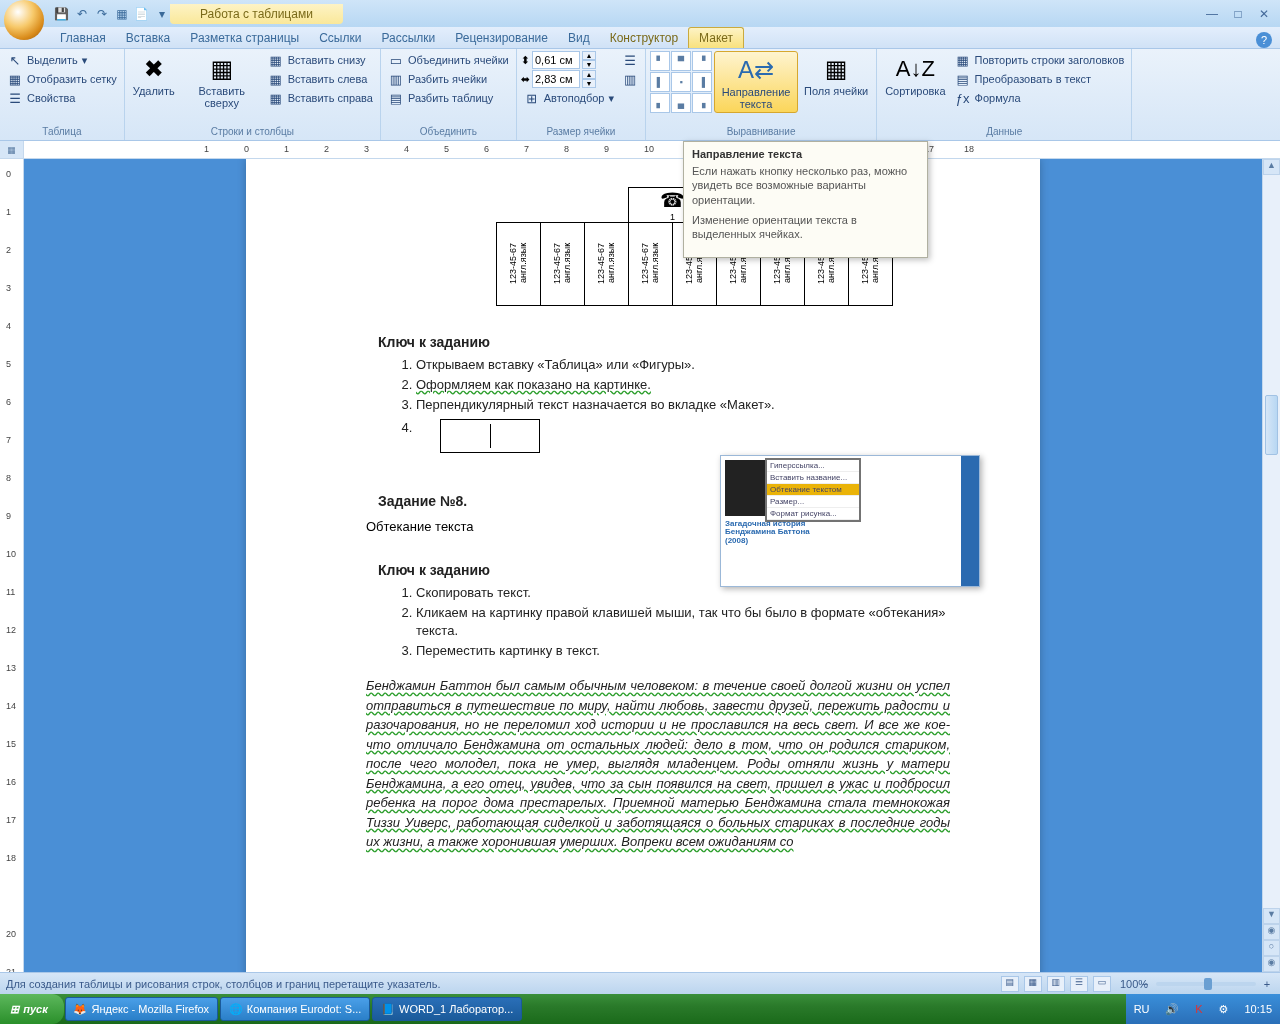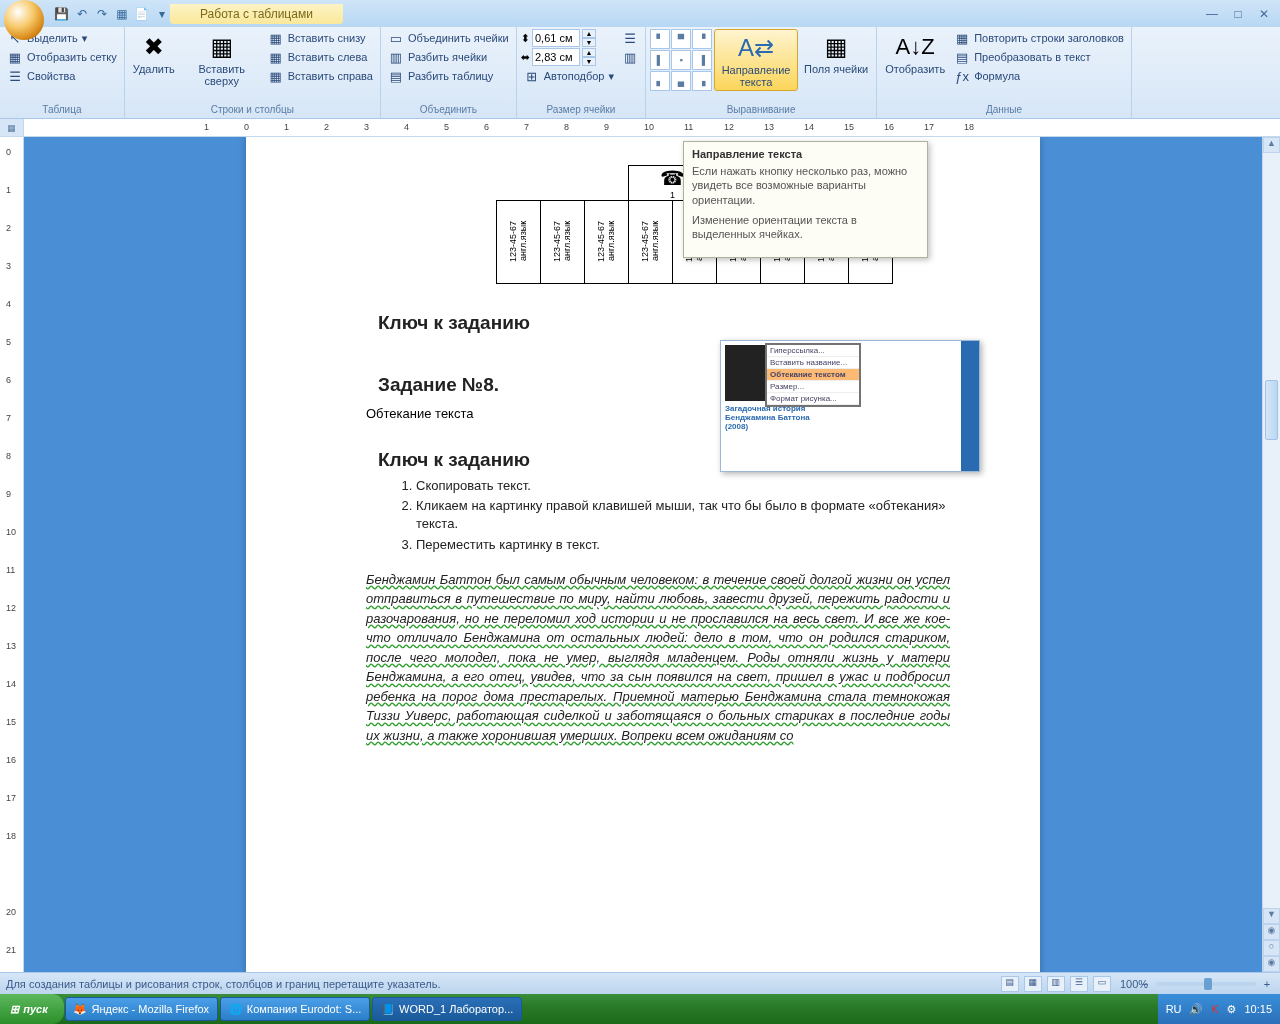--- a/index.html
+++ b/index.html
@@ -64,34 +64,34 @@
 .tooltip .tt-title { font-weight:bold; color:#333; margin-bottom:4px; }
 .tooltip p { margin-bottom:6px; line-height:1.3; }
 
 
 .tbl1 { border-collapse:collapse; margin:0 0 0 130px; }
 .tbl1 td { border:1px solid #000; width:44px; height:82px; font-size:9px; text-align:center; vertical-align:middle; }
 .vert { writing-mode:vertical-rl; transform:rotate(180deg); display:inline-block; font-size:9px; line-height:1.1; }
 .phone-row td { height:30px; }
 .phone-ico { font-size:20px; }
 
-h4 { font-size:19px; font-weight:bold; margin:28px 0 6px; color:#222;padding-left:12px; }
+h4 { font-size:14px; font-weight:bold; margin:28px 0 6px; color:#222;padding-left:12px; }
 h4.task { margin-top:40px; }
 ol { margin-left:50px; font-size:13px; color:#222; }
 ol li { margin:2px 0; line-height:1.4; }
 .underline-g { text-decoration:underline; text-decoration-color:#2a9d2a; text-decoration-style:wavy; }
 .box { border:1.5px solid #000; width:100px; height:34px; margin:4px 0 0 24px; position:relative; }
 .box::after { content:""; position:absolute; left:50%; top:4px; bottom:4px; width:1px; background:#000; }
 
 .illus { float:right; width:260px; height:132px; background:#fff; border:1px solid #9bb8d8; box-shadow:2px 2px 6px rgba(0,0,0,.3); margin:0 -30px 6px 10px; font-size:8px; padding:4px; position:relative; }
 .illus .side { position:absolute; right:0; top:0; bottom:0; width:18px; background:#2a6ab0; }
 .illus .menu { background:#fff; border:2px solid #737373; position:absolute; }
 .illus .menu1 { left:44px; top:2px; width:96px; }
 .illus .menu1 div { padding:1px 3px; border-bottom:1px solid #eee; color:#446; }
-.illus .menu1 .hl { background:#fdba74;font-weight:bold; }
+.illus .menu1 .hl { background:#eab308; }
 .illus .menu2 { left:138px; top:16px; width:100px; }
 .illus .menu2 div { padding:1px 4px 1px 14px; color:#446; position:relative; }
 .illus .menu2 div::before { content:"☑"; position:absolute; left:1px; color:#4a8fd6; font-size:8px; }
 .illus .thumb { position:absolute; left:4px; top:4px; width:40px; height:56px; background:#222; }
 .illus .cap { position:absolute; left:4px; top:64px; width:88px; color:#2a6ab0; font-size:8px; font-weight:bold; line-height:1.1; }
 
 .para { font-size:13px; font-style:italic; color:#222; text-align:justify; line-height:1.5; margin-top:16px; }
 .wavy-g { text-decoration:underline wavy #2a9d2a; }
 
 
@@ -101,21 +101,21 @@
 .zoom { display:flex; align-items:center; gap:4px; margin-left:8px; }
 .zoom .track { width:100px; height:4px; background:#bcd5ee; position:relative; border-radius:2px; }
 .zoom .thumb { position:absolute; left:48px; top:-4px; width:8px; height:12px; background:#6a9fd2; border-radius:2px; }
 .zoom span { cursor:pointer; width:14px; text-align:center; }
 
 
 .taskbar { position:absolute; left:0; right:0; bottom:0; height:30px; background:linear-gradient(#3a8f3a,#2a7a2a 40%,#1a6a1a); display:flex; align-items:center; color:#fff; font-size:11px; }
 .start { background:linear-gradient(#5db85d,#2a8f2a); padding:0 16px 0 10px; height:100%; display:flex; align-items:center; font-weight:bold; font-style:italic; border-radius:0 12px 12px 0; gap:4px; cursor:pointer; }
 .tbtn { height:24px; margin:0 1px; padding:0 8px; background:linear-gradient(#4a9fe8,#2a7fc8); border:1px solid #1a5a9a; border-radius:3px; display:flex; align-items:center; gap:4px; cursor:pointer; max-width:170px; overflow:hidden; white-space:nowrap; }
 .tbtn.active { background:linear-gradient(#2a6fb8,#1a5a9a); }
-.tray { margin-left:auto; background:linear-gradient(#3a8fda,#2a6fb8); height:100%; display:flex; align-items:center; padding:0 8px; gap:8px; }
+.tray { margin-left:auto; background:linear-gradient(#3a8fda,#2a6fb8); height:100%; display:flex; align-items:center; padding:0 8px; gap:16px; }
 .tray span { cursor:pointer; }
 </style>
 </head>
 <body>
 
 <div class="win">
 
   <div class="titlebar">
     <div class="orb"></div>
     <div class="qat">
@@ -128,20 +128,32 @@
     </div>
     <div class="context-tab">Работа с таблицами</div>
     <div style="flex:1"></div>
     <div class="winbtns">
       <span>—</span>
       <span>□</span>
       <span>✕</span>
     </div>
   </div>
 
+  <div class="tabs">
+    <div class="tab">Главная</div>
+    <div class="tab">Вставка</div>
+    <div class="tab">Разметка страницы</div>
+    <div class="tab">Ссылки</div>
+    <div class="tab">Рассылки</div>
+    <div class="tab">Рецензирование</div>
+    <div class="tab">Вид</div>
+    <div class="tab ctx">Конструктор</div>
+    <div class="tab ctx active">Макет</div>
+    <div class="help">?</div>
+  </div>
 
   <div class="ribbon">
     <div class="group">
       <div class="group-body">
         <div class="col">
           <div class="smallbtn"><span class="ico">↖</span><span>Выделить</span> ▾</div>
           <div class="smallbtn">
               <span class="ico">▦</span>
               <span>Отобразить сетку</span>
             </div>
@@ -252,21 +264,21 @@
             <div class="ico">▦</div>
             <div class="lbl">Поля ячейки</div>
           </div>
       </div>
       <div class="group-label">Выравнивание</div>
     </div>
     <div class="group">
       <div class="group-body">
         <div class="bigbtn">
             <div class="ico" style="font-size:22px;">A↓Z</div>
-            <div class="lbl">Отобразить</div>
+            <div class="lbl">Сортировка</div>
           </div>
         <div class="col">
           <div class="smallbtn">
               <span class="ico">▦</span>
               <span>Повторить строки заголовков</span>
             </div>
           <div class="smallbtn">
               <span class="ico">▤</span>
               <span>Преобразовать в текст</span>
             </div>
@@ -357,20 +369,28 @@
 англ.язык</span></td>
             <td><span class="vert">123-45-67
 англ.язык</span></td>
             <td><span class="vert">123-45-67
 англ.язык</span></td>
           </tr>
         </tbody>
           </table>
 
         <h4>Ключ к заданию</h4>
+        <ol>
+          <li>Открываем вставку «Таблица» или «Фигуры».</li>
+          <li><span class="underline-g">Оформляем как показано на картинке.</span></li>
+          <li>Перпендикулярный текст назначается во вкладке «Макет».</li>
+          <li>
+              <div class="box"></div>
+            </li>
+        </ol>
 
         <div class="illus">
           <div class="side"></div>
           <div class="thumb"></div>
           <div class="cap">Загадочная история Бенджамина Баттона (2008)</div>
           <div class="menu menu1">
             <div>Гиперссылка...</div>
             <div>Вставить название...</div>
             <div class="hl">Обтекание текстом</div>
             <div>Размер...</div>

